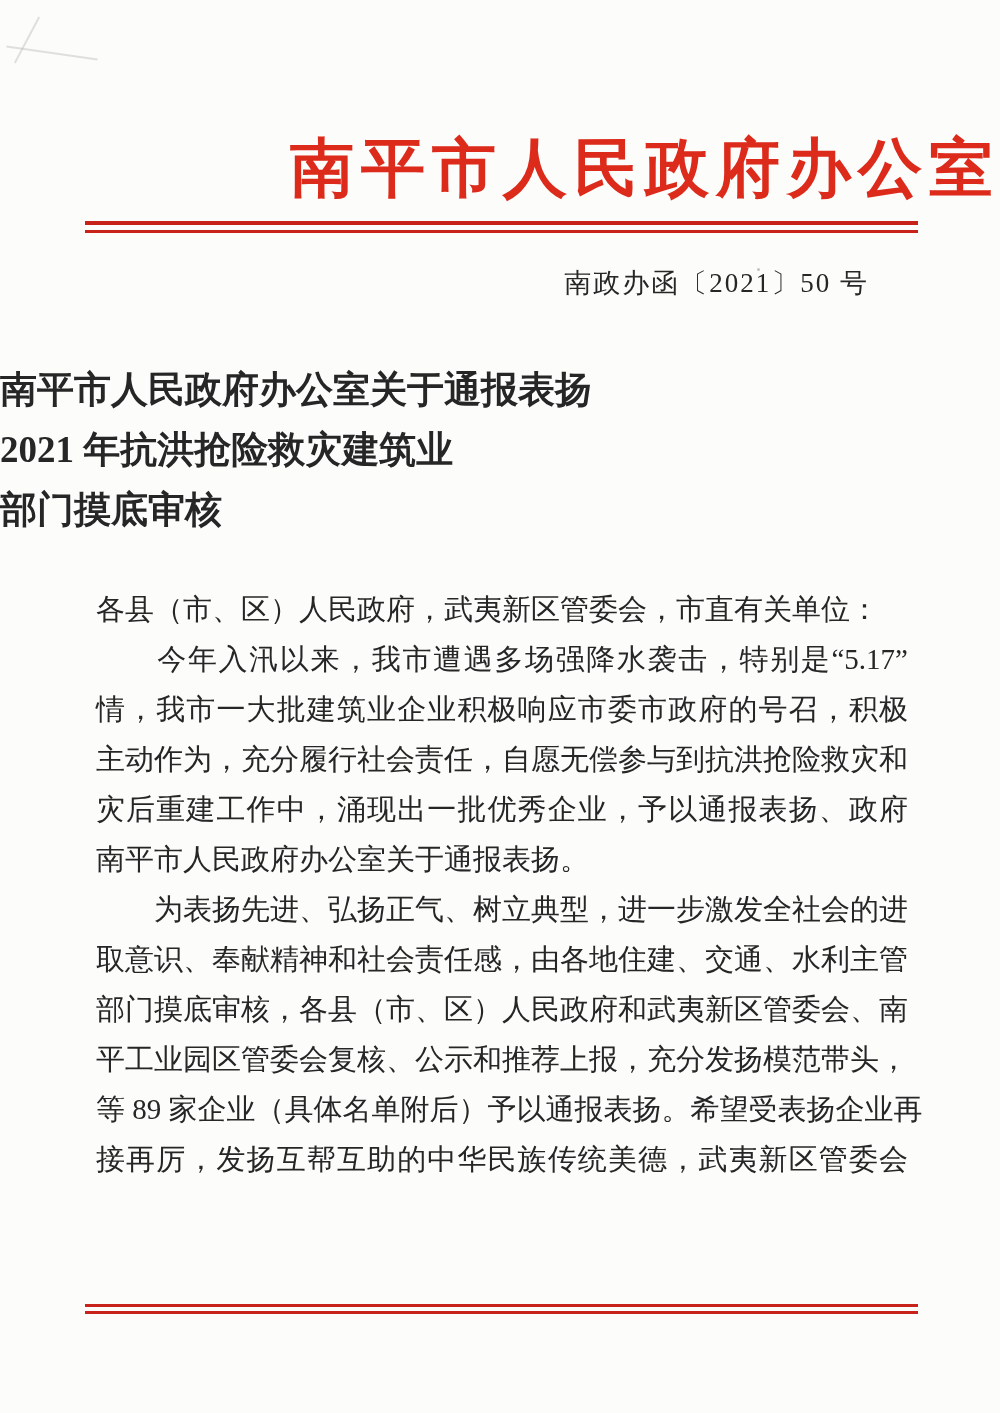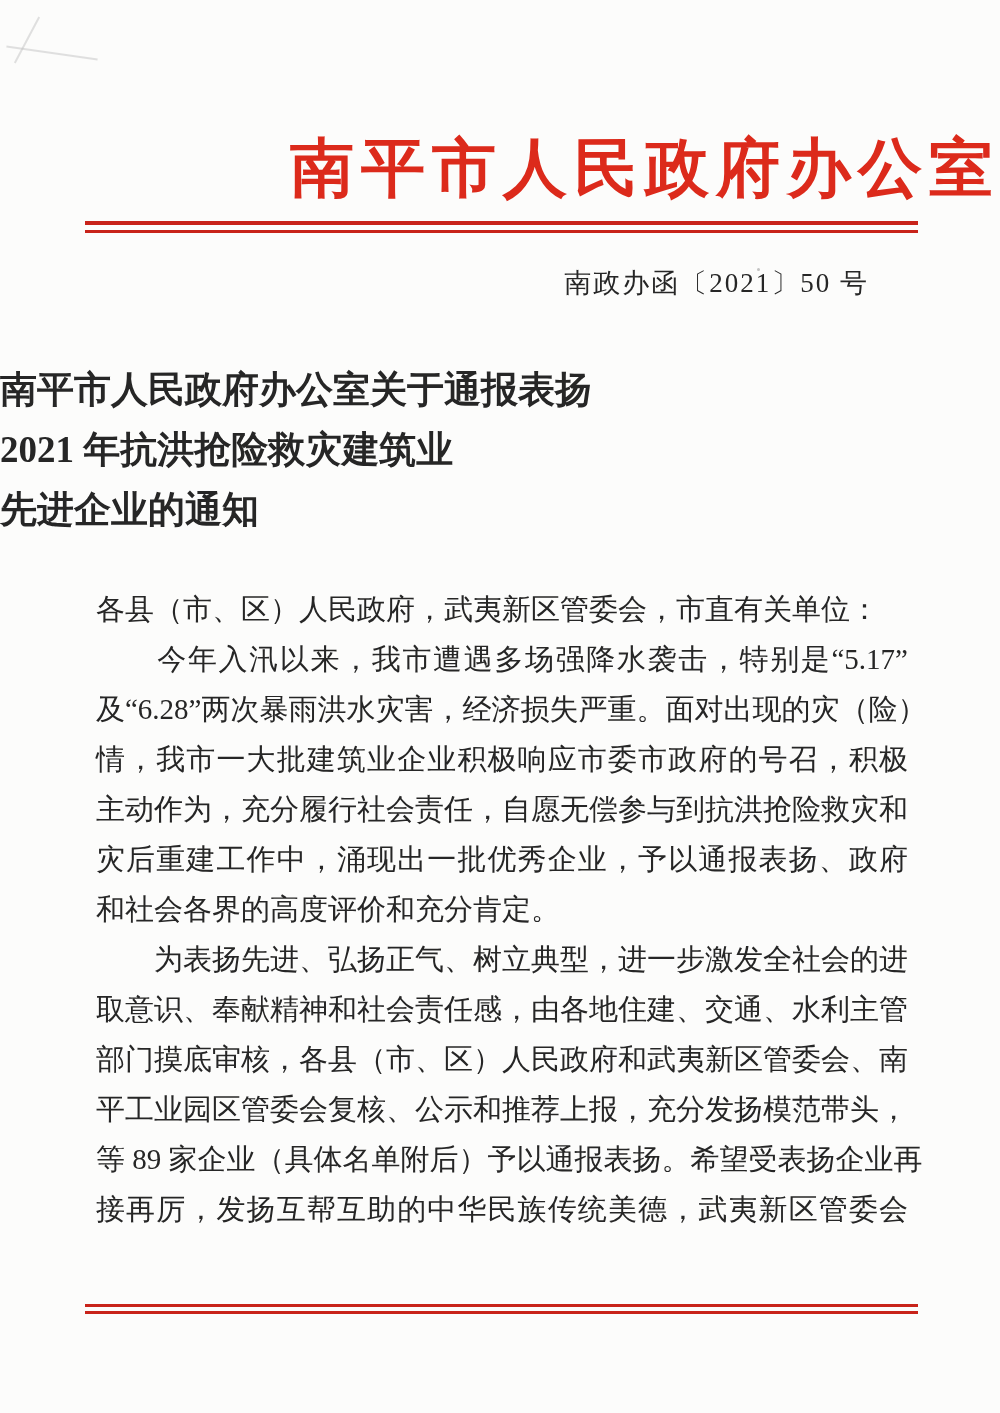--- a/index.html
+++ b/index.html
@@ -120,33 +120,32 @@
 
   <div class="rule top-thick"></div>
   <div class="rule top-thin"></div>
 
   <div class="doc-number">南政办函〔2021〕50 号</div>
 
   <div class="doc-title">
 
   <div class="title-line">南平市人民政府办公室关于通报表扬</div>
       <div class="title-line">2021 年抗洪抢险救灾建筑业</div>
-      <div class="title-line">先进企业的通知</div>
+      <div class="title-line">部门摸底审核</div>
     </div>
 
   <div class="body-text">
     <div class="salutation">各县（市、区）人民政府，武夷新区管委会，市直有关单位：</div>
     <div>
 
     <div class="body-line">　　今年入汛以来，我市遭遇多场强降水袭击，特别是“5.17”</div>
-        <div class="body-line">及“6.28”两次暴雨洪水灾害，经济损失严重。面对出现的灾（险）</div>
         <div class="body-line">情，我市一大批建筑业企业积极响应市委市政府的号召，积极</div>
         <div class="body-line">主动作为，充分履行社会责任，自愿无偿参与到抗洪抢险救灾和</div>
         <div class="body-line">灾后重建工作中，涌现出一批优秀企业，予以通报表扬、政府</div>
-        <div class="body-line no-fill">和社会各界的高度评价和充分肯定。</div>
+        <div class="body-line no-fill">南平市人民政府办公室关于通报表扬。</div>
         <div class="body-line">　　为表扬先进、弘扬正气、树立典型，进一步激发全社会的进</div>
         <div class="body-line">取意识、奉献精神和社会责任感，由各地住建、交通、水利主管</div>
         <div class="body-line">部门摸底审核，各县（市、区）人民政府和武夷新区管委会、南</div>
         <div class="body-line">平工业园区管委会复核、公示和推荐上报，充分发扬模范带头，</div>
         <div class="body-line">等 89 家企业（具体名单附后）予以通报表扬。希望受表扬企业再</div>
         <div class="body-line">接再厉，发扬互帮互助的中华民族传统美德，武夷新区管委会</div>
       </div>
   </div>
 
   <div class="rule bottom-a"></div>

